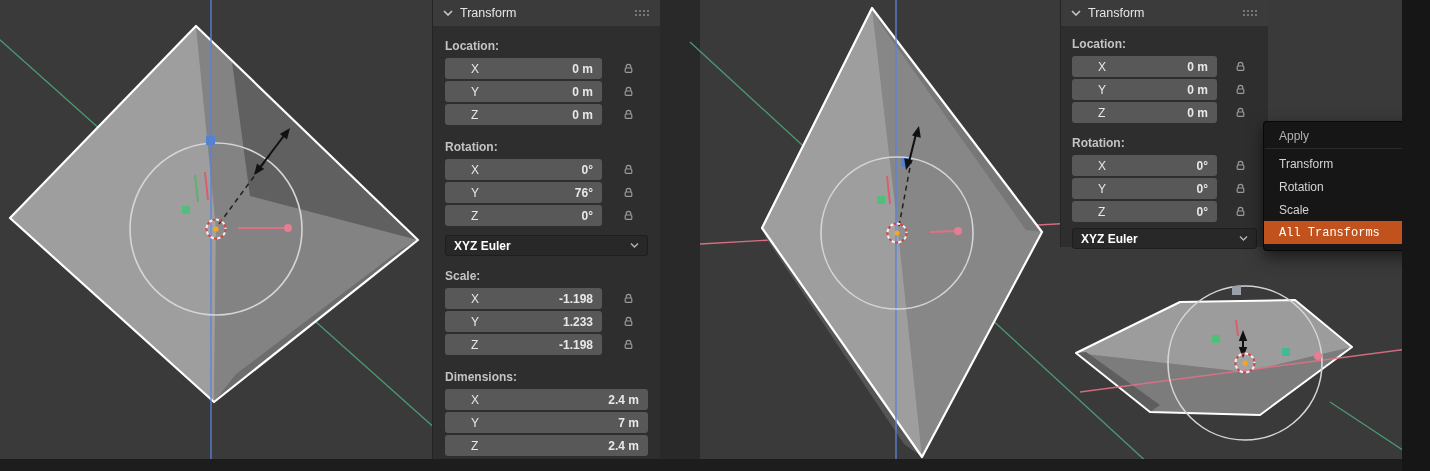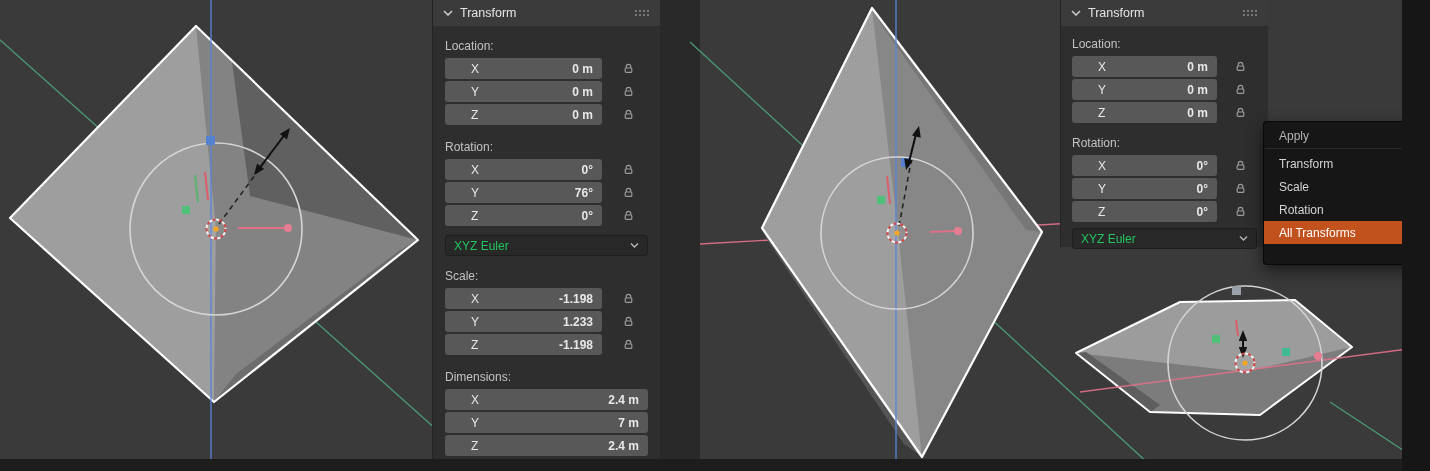--- a/index.html
+++ b/index.html
@@ -15,50 +15,50 @@
   .left-panel  { left:432px; width:228px; height:471px; border-left:1px solid #242424; }
   .right-panel { left:1060px; width:208px; height:247px; border-left:1px solid #242424; }
 
   .panel-header { height:26px; background:var(--panel_header_bg,#3b3b3b);
                   display:flex; align-items:center; gap:7px; padding:0 10px;
                   color:#e4e4e4; font-size:12.5px; }
   .panel-header .grip { margin-left:auto; }
   .panel-body { padding:0 12px; }
   .right-panel .panel-body { padding:0 11px; }
 
-  .section-label { color:var(--label_text,#c3c3c3); font-size:12px; margin-top:13px; }
+  .section-label { color:var(--label_text,#c3c3c3); font-size:12px; margin-top:13px;font-weight:bold; }
   .right-panel .section-label { margin-top:11px; }
 
   .field-block { display:flex; margin-top:5px; }
   .fields { flex:1; min-width:0; }
   .field { height:21px; background:var(--field_bg,#585858); border-radius:3px;
            display:flex; align-items:center; margin-bottom:2px;
            font-size:12px; color:var(--field_text,#e8e8e8); }
   .field .axis  { margin-left:26px; }
   .field .value { margin-left:auto; margin-right:9px;font-weight:bold; }
   .locks { width:40px; flex:none; margin-left:6px; display:flex; flex-direction:column; align-items:center; }
   .right-panel .locks { width:34px; }
   .lock { height:21px; margin-bottom:2px; display:flex; align-items:center; justify-content:center; }
 
   .dropdown { height:21px; margin-top:7px; background:var(--dropdown_bg,#282828);
               border:1px solid #1e1e1e; border-radius:3px;
               display:flex; align-items:center; padding:0 8px;
-              color:#22c55e; font-size:12px; }
+              color:#ffffff; font-size:12px;font-weight:bold; }
   .dropdown svg { margin-left:auto; }
   .right-panel .dropdown { margin-top:4px; }
 
   .apply-menu { position:absolute; left:1263px; top:121px; width:167px; z-index:5;
                 background:var(--menu_bg,#161616); border:1px solid #080808; border-right:none;
-                border-radius:4px 0 0 4px; padding-bottom:20px;
+                border-radius:4px 0 0 4px; padding-bottom:6px;
                 box-shadow:0 6px 16px rgba(0,0,0,.55); }
   .menu-title { padding:7px 15px 5px; color:#b2b2b2; font-size:12px; }
   .menu-sep { height:1px; background:#2a2a2a; margin:0 1px 3px; }
   .menu-item { height:23px; display:flex; align-items:center; padding:0 15px;
                color:var(--menu_text,#d4d4d4); font-size:12px; }
-  .menu-item.highlighted { background:var(--accent,#c2521d); color:#ffffff; }
+  .menu-item.highlighted { background:var(--accent,#c2521d); color:#ffffff;font-family:Liberation Mono, monospace; }
 
   .bottom-bar { position:absolute; left:0; bottom:0; width:100%; height:12px;
                 background:var(--bottom_bar_bg,#1d1d1d); z-index:6; }
 </style>
 </head>
 <body>
 
 <div class="stage">
 
   <svg class="viewports" width="1430" height="471" viewBox="0 0 1430 471">
@@ -446,20 +446,20 @@
         </svg>
       </div>
 
     </div>
   </div>
 
   <div class="apply-menu">
     <div class="menu-title">Apply</div>
     <div class="menu-sep"></div>
     <div class="menu-item">Transform</div>
+    <div class="menu-item">Rotation</div>
     <div class="menu-item">Scale</div>
-    <div class="menu-item">Rotation</div>
     <div class="menu-item highlighted">All Transforms</div>
   </div>
 
   <div class="bottom-bar"></div>
 
 </div>
 
 </body></html>

